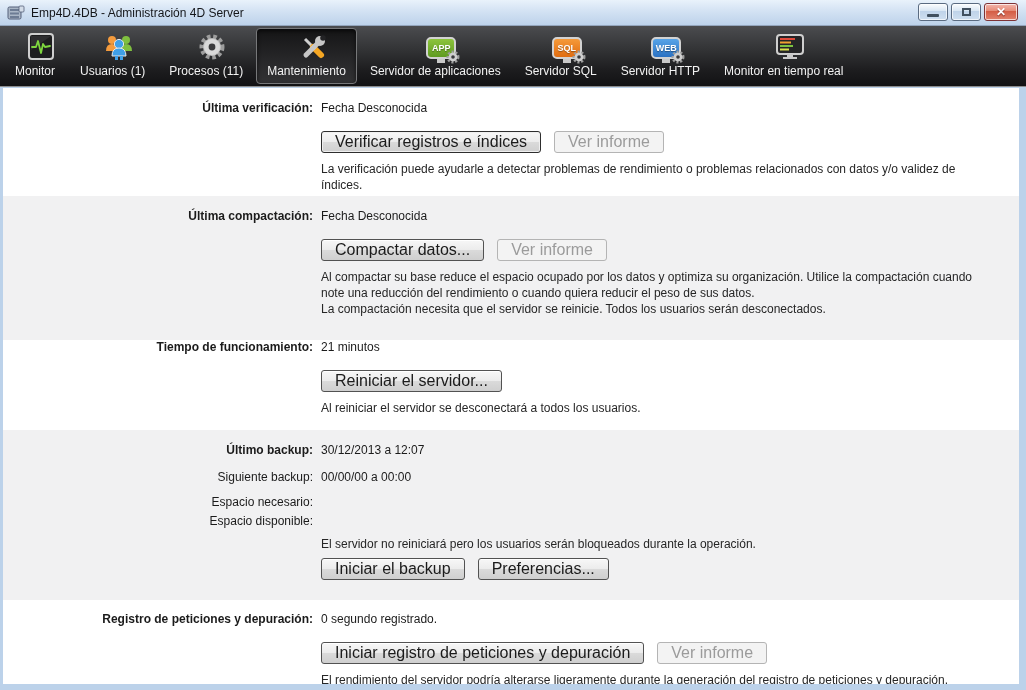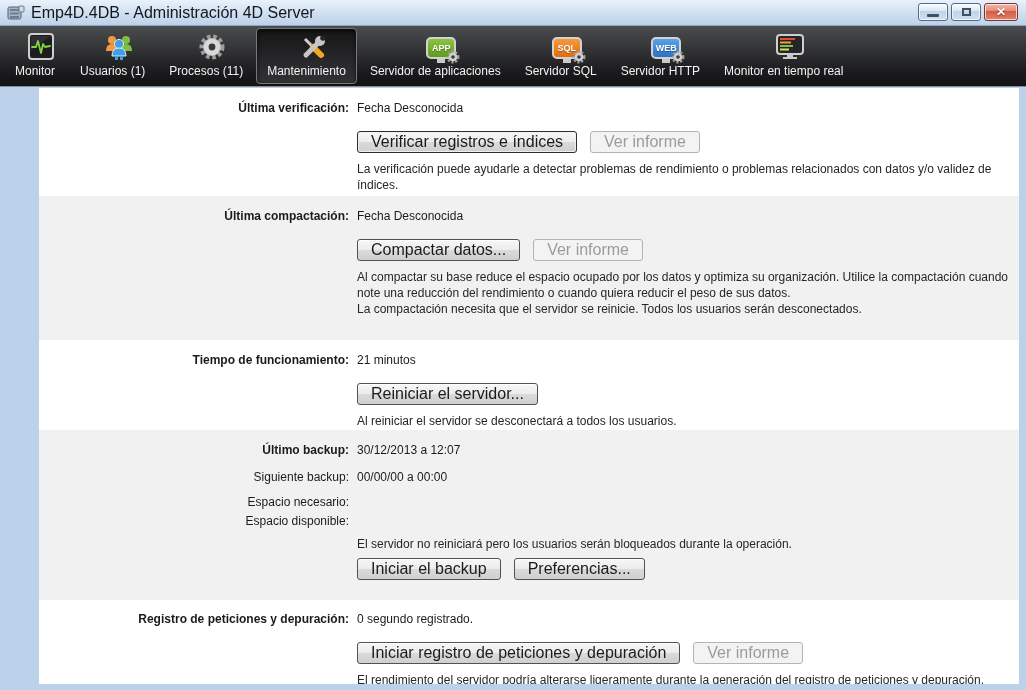--- a/index.html
+++ b/index.html
@@ -15,21 +15,21 @@
   
   .titlebar {
     height:26px;
     background: linear-gradient(#e9f2fb, #d3e2f3 45%, #bdd2ea);
     border-bottom:1px solid #93a5bc;
     display:flex; align-items:center;
     padding:0 4px 0 7px;
     position:relative;
   }
   .titlebar .app-icon { width:18px; height:16px; margin-right:6px; flex:none; }
-  .title-text { color:#14161a; font-size:16px; white-space:nowrap; }
+  .title-text { color:#14161a; font-size:12px; white-space:nowrap; }
   .win-controls { position:absolute; top:3px; right:8px; display:flex; }
   .win-btn {
     width:30px; height:18px; margin-left:3px;
     border:1px solid #5a6b81; border-radius:3px;
     background: linear-gradient(#fbfdfe, #d7e5f3 45%, #bfd3e9 46%, #cfdff0);
     display:flex; align-items:center; justify-content:center;
     box-shadow: inset 0 0 0 1px rgba(255,255,255,.7);
   }
   .win-btn.close {
     width:34px;
@@ -70,21 +70,20 @@
   .mini-screen .gear-overlay { position:absolute; right:-7px; bottom:-8px; }
   .screen-app { background: linear-gradient(#8cc43c, #5f9b21); }
   .screen-sql { background: linear-gradient(#f59a3a, #e06c10); }
   .screen-web { background: linear-gradient(#57a4e8, #2a71c2); }
 
   
   .content {
     position:absolute; left:0; right:0; top:88px; bottom:0;
     background:#bcd2ea;
     padding:0 7px 6px 3px;
-    margin-left:36px;
   }
   .content-inner { background:#fff; height:100%; overflow:hidden; }
   .section { width:100%; }
   .section.alt { background:#f1f1f2; }
   .srow { display:flex; align-items:baseline; }
   .label-col { width:310px; flex:none; text-align:right; }
   .label-col.bold { font-weight:bold; }
   .value-col { margin-left:8px; white-space:nowrap; }
   .indent { margin-left:318px; }
   .btn-row { display:flex; }
@@ -100,21 +99,21 @@
   .btn.default { border-color:#2e2e2e; box-shadow: inset 0 0 0 1px #efefef; }
   .btn.disabled {
     border-color:#b4b4b4; color:#9b9b9b;
     background:#f3f3f3; box-shadow:none;
   }
   .desc { color:#262626; white-space:pre-line; line-height:1.32; }
 
   
   .s1 { height:108px; padding-top:13px; }
   .s2 { height:144px; padding-top:13px; }
-  .s3 { height:90px;  padding-top:13px; }
+  .s3 { height:90px;  }
   .s4 { height:170px; padding-top:13px; }
   .s5 { height:106px; padding-top:12px; }
   .mt-btn  { margin-top:16px; }
   .mt-desc { margin-top:9px; }
   .s4 .r2 { margin-top:13px; }
   .s4 .r3 { margin-top:11px; }
   .s4 .r4 { margin-top:5px; }
   .s4 .btn-row { margin-top:5px; }
 </style>
 </head>

